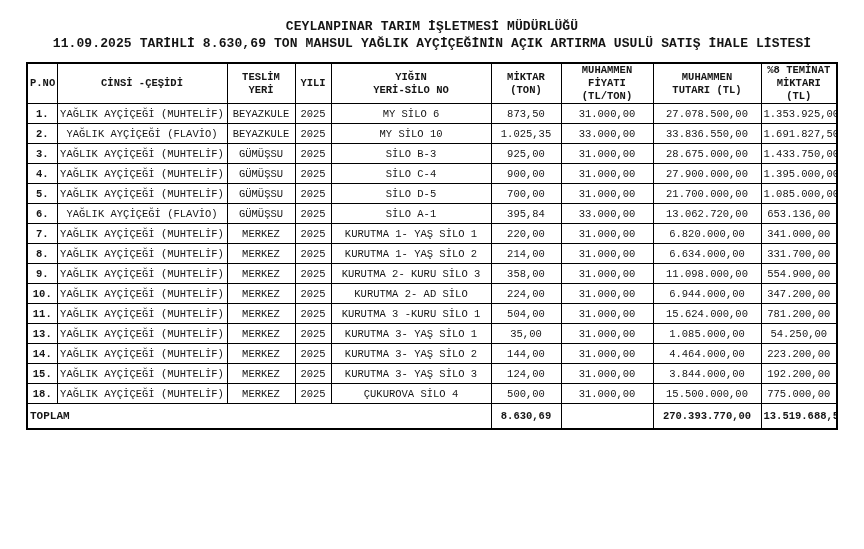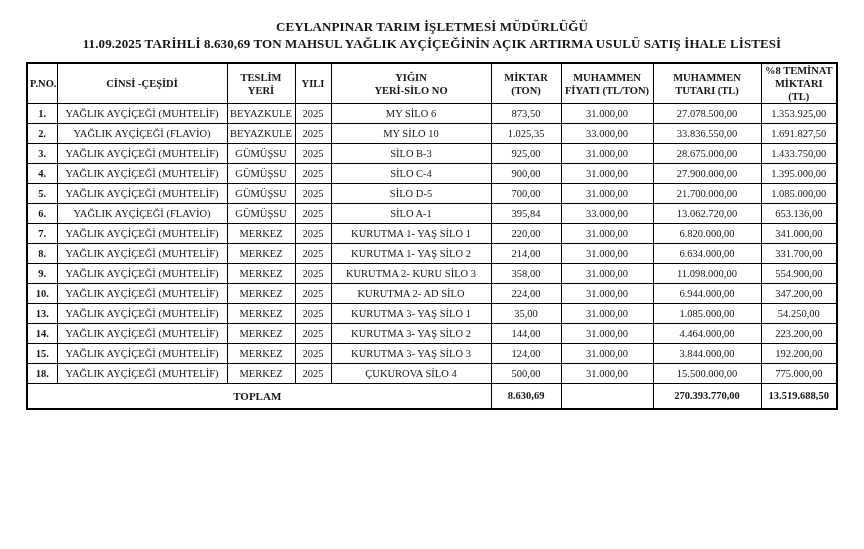--- a/index.html
+++ b/index.html
@@ -1,19 +1,19 @@
 <!DOCTYPE html>
 <html><head>
 <meta charset="utf-8">
 <style>
   html,body{margin:0;padding:0;background:#ffffff;}
   body{width:864px;height:549px;overflow:hidden;}
   .page{
     width:864px;height:549px;
-    font-family:Liberation Serif, serif;
+    font-family:Liberation Mono, monospace;
     color:#151515;
     box-sizing:border-box;
     padding-top:18px;
   }
   .title{
     text-align:center;
     font-weight:bold;
     font-size:13px;
     line-height:17px;
     letter-spacing:0.1px;
@@ -42,21 +42,21 @@
     font-weight:bold;
   }
   td{
     font-size:10.5px;
     height:20px;
     font-weight:normal;
   }
   td.c0{font-weight:bold;}
   tfoot td{font-weight:bold;height:25px;}
   td.total-label{
-    text-align:center;
+    text-align:left;
     padding-right:6px;
     font-size:11px;
   }
 </style>
 </head>
 <body>
 
 <div class="page">
   <div class="title">
     <div>CEYLANPINAR TARIM İŞLETMESİ MÜDÜRLÜĞÜ</div>
@@ -199,20 +199,31 @@
           <td class="c1">YAĞLIK AYÇİÇEĞİ (MUHTELİF)</td>
           <td class="c2">MERKEZ</td>
           <td class="c3">2025</td>
           <td class="c4">KURUTMA 2- AD SİLO</td>
           <td class="c5">224,00</td>
           <td class="c6">31.000,00</td>
           <td class="c7">6.944.000,00</td>
           <td class="c8">347.200,00</td>
         </tr>
         <tr>
+          <td class="c0">11.</td>
+          <td class="c1">YAĞLIK AYÇİÇEĞİ (MUHTELİF)</td>
+          <td class="c2">MERKEZ</td>
+          <td class="c3">2025</td>
+          <td class="c4">KURUTMA 3 -KURU SİLO 1</td>
+          <td class="c5">504,00</td>
+          <td class="c6">31.000,00</td>
+          <td class="c7">15.624.000,00</td>
+          <td class="c8">781.200,00</td>
+        </tr>
+        <tr>
           <td class="c0">13.</td>
           <td class="c1">YAĞLIK AYÇİÇEĞİ (MUHTELİF)</td>
           <td class="c2">MERKEZ</td>
           <td class="c3">2025</td>
           <td class="c4">KURUTMA 3- YAŞ SİLO 1</td>
           <td class="c5">35,00</td>
           <td class="c6">31.000,00</td>
           <td class="c7">1.085.000,00</td>
           <td class="c8">54.250,00</td>
         </tr>

